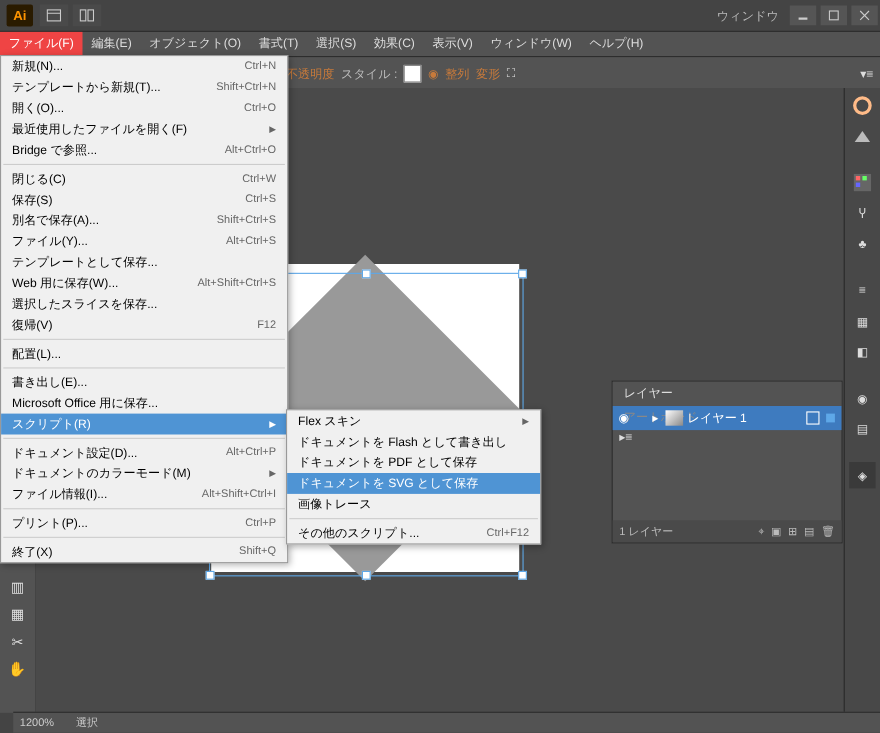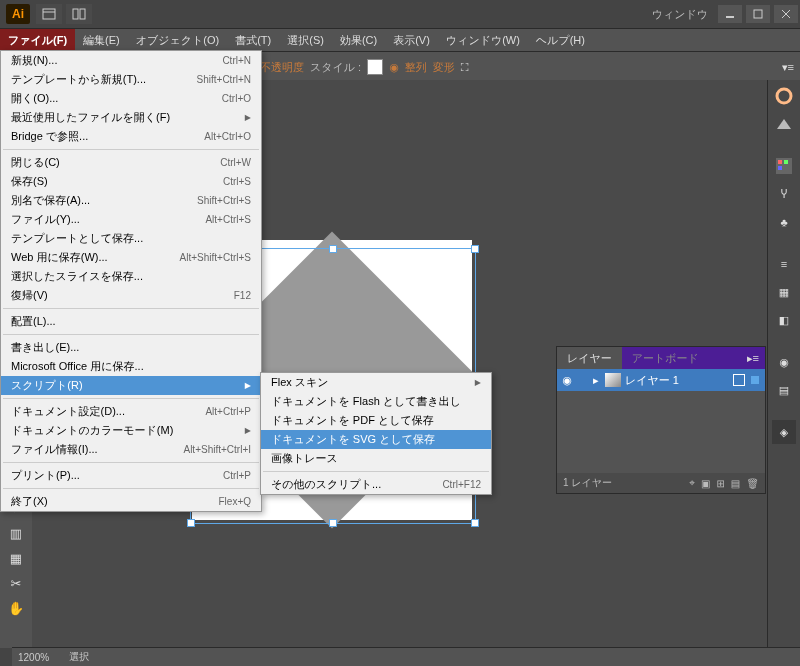--- a/index.html
+++ b/index.html
@@ -4,38 +4,38 @@
 <style>
   html,body{margin:0;padding:0;width:800px;height:666px;background:#444;font-family:"Segoe UI","Meiryo",sans-serif;font-size:11px;color:#ddd;overflow:hidden;}
   .titlebar{height:28px;background:#444;display:flex;align-items:center;border-bottom:1px solid #2a2a2a;}
   .ai-logo{width:24px;height:20px;margin:0 6px;background:#2a1b00;color:#ff9500;font-weight:bold;font-size:12px;text-align:center;line-height:20px;border-radius:2px;}
   .tb-btn{width:26px;height:20px;margin-right:4px;background:#4a4a4a;display:flex;align-items:center;justify-content:center;cursor:pointer;}
   .tb-sp{flex:1;}
   .preset{color:#bbb;padding:0 8px;font-size:11px;}
   .win-btn{width:24px;height:18px;background:#555;margin:0 2px;display:flex;align-items:center;justify-content:center;cursor:pointer;}
   .menubar{height:22px;background:#535353;display:flex;align-items:stretch;border-bottom:1px solid #2a2a2a;}
   .menu-item{padding:0 8px;line-height:22px;color:#ddd;cursor:pointer;}
-  .menu-item.open{background:#7f1d1d;color:#fff;font-weight:bold;}
+  .menu-item.open{background:#ef4444;color:#fff;}
   .controlbar{height:30px;background:#535353;display:flex;align-items:center;border-bottom:1px solid #2a2a2a;padding:0 6px;gap:6px;}
   .cb-box{background:#3a3a3a;border:1px solid #2a2a2a;height:18px;}
   .cb-label{font-size:11px;color:#bbb;}
   .keihou{color:#c77a3b;}
   .swatch{width:14px;height:14px;background:#fff;border:1px solid #888;}
   .workspace{position:absolute;top:80px;left:0;right:0;bottom:18px;background:#4a4a4a;}
   .toolbar{position:absolute;left:0;top:0;bottom:0;width:32px;background:#535353;border-right:1px solid #2a2a2a;}
   .tool{width:28px;height:24px;margin:1px auto;display:flex;align-items:center;justify-content:center;color:#ddd;cursor:pointer;font-size:13px;}
   .canvas-area{position:absolute;left:32px;right:32px;top:0;bottom:0;background:#4a4a4a;}
   .artboard{position:absolute;left:160px;top:160px;width:280px;height:280px;background:#fff;}
   .shape{position:absolute;left:50%;top:50%;width:210px;height:210px;background:#999;transform:translate(-50%,-50%) rotate(45deg);}
   .bbox{position:absolute;left:158px;top:168px;width:284px;height:274px;border:1px solid #5ea8e8;}
   .hd{position:absolute;width:6px;height:6px;background:#fff;border:1px solid #5ea8e8;}
   .right-dock{position:absolute;right:0;top:0;bottom:0;width:32px;background:#484848;border-left:1px solid #2a2a2a;}
   .dock-ic{width:24px;height:24px;margin:4px auto;display:flex;align-items:center;justify-content:center;cursor:pointer;}
   .layers{position:absolute;right:34px;top:266px;width:208px;height:146px;background:#535353;border:1px solid #2a2a2a;}
-  .layers-hd{height:22px;display:flex;align-items:center;background:#4c1d95;}
+  .layers-hd{height:22px;display:flex;background:#0f172a;flex-direction:column;}
   .ltab{padding:0 10px;line-height:22px;font-size:11px;}
   .ltab.act{background:#535353;}
   .lrow{height:22px;background:#3e7bbf;display:flex;align-items:center;color:#fff;font-size:11px;}
   .lfoot{position:absolute;bottom:0;left:0;right:0;height:20px;background:#4a4a4a;display:flex;align-items:center;font-size:10px;color:#bbb;padding:0 6px;gap:6px;}
   .dropdown{position:absolute;left:0;top:50px;width:260px;background:#f0f0f0;color:#000;border:1px solid #999;box-shadow:2px 2px 6px rgba(0,0,0,0.3);z-index:50;}
   .dd-row{height:19px;display:flex;align-items:center;padding:0 10px;font-size:11px;cursor:pointer;}
   .dd-row.hl{background:#4f94d4;color:#fff;}
   .dd-lab{flex:1;}
   .dd-sh{color:#666;font-size:10px;}
   .dd-sep{height:1px;background:#ccc;margin:3px 2px;}
@@ -285,21 +285,21 @@
       <span class="dd-sh">Alt+Shift+Ctrl+I</span>
     </div>
     <div class="dd-sep"></div>
     <div class="dd-row">
       <span class="dd-lab">プリント(P)...</span>
       <span class="dd-sh">Ctrl+P</span>
     </div>
     <div class="dd-sep"></div>
     <div class="dd-row">
       <span class="dd-lab">終了(X)</span>
-      <span class="dd-sh">Flex+Q</span>
+      <span class="dd-sh">Shift+Q</span>
     </div>
     <div class="submenu" style="top: 321px;">
       <div class="dd-row">
         <span class="dd-lab">Flex スキン</span>
         <span class="tri">▶</span>
       </div>
       <div class="dd-row">
         <span class="dd-lab">ドキュメントを Flash として書き出し</span>
       </div>
       <div class="dd-row">

